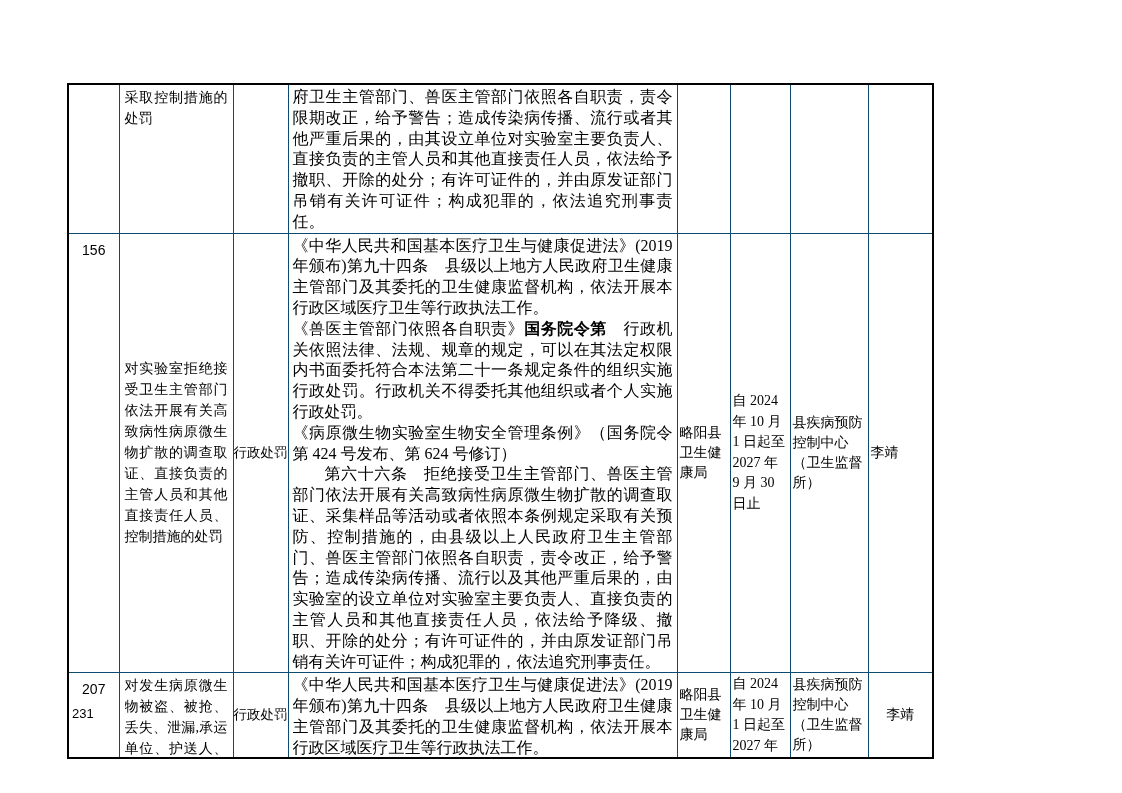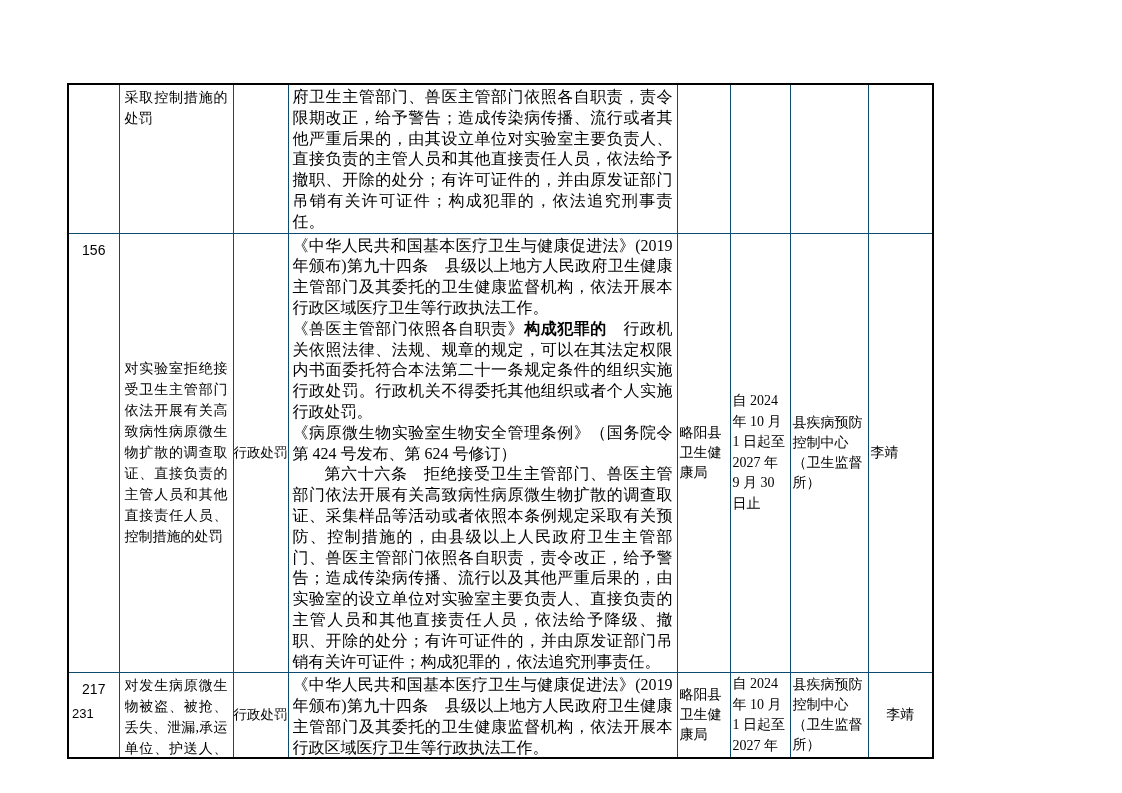--- a/index.html
+++ b/index.html
@@ -113,41 +113,41 @@
         <span>156</span>
       </td>
       <td class="item">
         <div>对实验室拒绝接受卫生主管部门依法开展有关高致病性病原微生物扩散的调查取证、直接负责的主管人员和其他直接责任人员、控制措施的处罚</div>
       </td>
       <td class="ptype">
         <span>行政处罚</span>
       </td>
       <td class="basis">
         <p>《中华人民共和国基本医疗卫生与健康促进法》(2019 年颁布)第九十四条　县级以上地方人民政府卫生健康主管部门及其委托的卫生健康监督机构，依法开展本行政区域医疗卫生等行政执法工作。</p>
-        <p><span>《兽医主管部门依照各自职责》</span><b>构成犯罪的</b><span>　行政机关依照法律、法规、规章的规定，可以在其法定权限内书面委托符合本法第二十一条规定条件的组织实施行政处罚。行政机关不得委托其他组织或者个人实施行政处罚。</span></p>
+        <p><span>《兽医主管部门依照各自职责》</span><b>国务院令第</b><span>　行政机关依照法律、法规、规章的规定，可以在其法定权限内书面委托符合本法第二十一条规定条件的组织实施行政处罚。行政机关不得委托其他组织或者个人实施行政处罚。</span></p>
         <p>《病原微生物实验室生物安全管理条例》（国务院令第 424 号发布、第 624 号修订）</p>
         <p class="indent2">第六十六条　拒绝接受卫生主管部门、兽医主管部门依法开展有关高致病性病原微生物扩散的调查取证、采集样品等活动或者依照本条例规定采取有关预防、控制措施的，由县级以上人民政府卫生主管部门、兽医主管部门依照各自职责，责令改正，给予警告；造成传染病传播、流行以及其他严重后果的，由实验室的设立单位对实验室主要负责人、直接负责的主管人员和其他直接责任人员，依法给予降级、撤职、开除的处分；有许可证件的，并由原发证部门吊销有关许可证件；构成犯罪的，依法追究刑事责任。</p>
       </td>
       <td class="org">
         <span>略阳县卫生健康局</span>
       </td>
       <td class="period">
         <span>自 2024 年 10 月 1 日起至 2027 年 9 月 30 日止</span>
       </td>
       <td class="dept">
         <span>县疾病预防控制中心（卫生监督所）</span>
       </td>
       <td class="person">
         <span>李靖</span>
       </td>
     </tr>
 
     <tr class="r-157">
       <td class="seq">
-        <span>217</span>
+        <span>207</span>
       </td>
       <td class="item top">
         <div class="clip justify">对发生病原微生物被盗、被抢、丢失、泄漏,承运单位、护送人、保藏</div>
       </td>
       <td class="ptype">
         <span>行政处罚</span>
       </td>
       <td class="basis">
         <div class="clip">
           <p>《中华人民共和国基本医疗卫生与健康促进法》(2019 年颁布)第九十四条　县级以上地方人民政府卫生健康主管部门及其委托的卫生健康监督机构，依法开展本行政区域医疗卫生等行政执法工作。</p>

